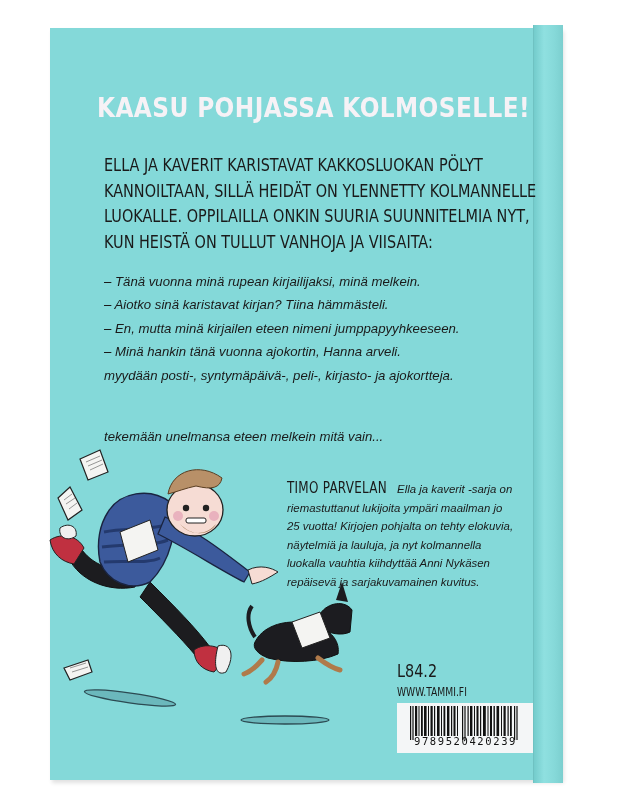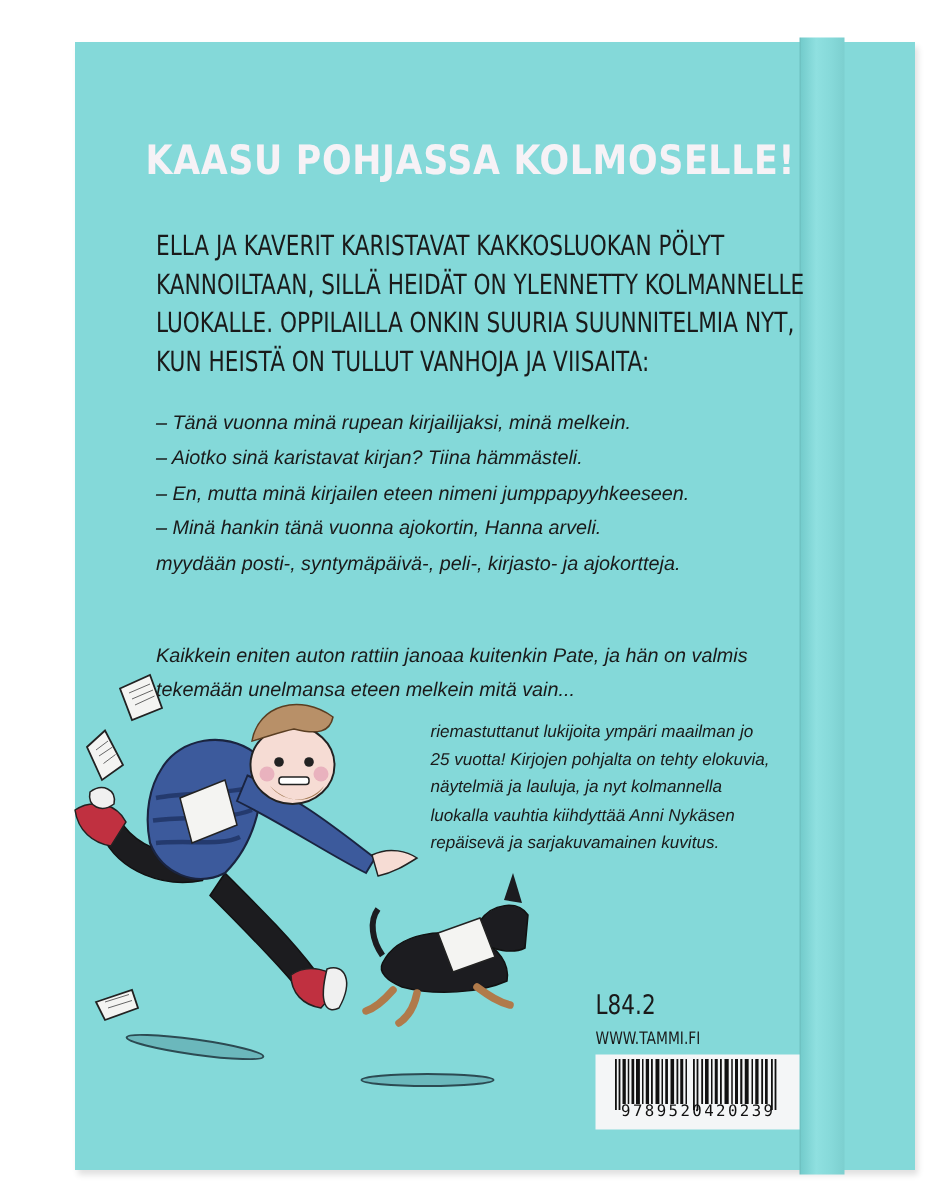--- a/index.html
+++ b/index.html
@@ -4,21 +4,20 @@
 <style>
   html, body { margin:0; padding:0; }
   body {
     width:618px; height:800px; background:#ffffff; position:relative; overflow:hidden;
     font-family:"Liberation Sans", sans-serif;
   }
   .book {
     position:absolute; left:50px; top:28px; width:512px; height:752px;
     background:#84d9d9;
     box-shadow: 2px 3px 4px rgba(0,0,0,0.12);
-    padding-left: 48px;
   }
   .spine {
     position:absolute; left:483px; top:-3px; width:29px; height:758px;
     background:linear-gradient(90deg,#74cccc 0%,#8fe0e0 35%,#86d9d9 70%,#7ccfcf 100%);
     border-left:1px solid #6fc2c2;
   }
   .headline {
     position:absolute; left:47px; top:64px; width:440px;
     font-family:"DejaVu Sans", sans-serif; font-weight:bold;
     font-size:27px; letter-spacing:0.5px; color:#f6f2f6;
@@ -99,25 +98,25 @@
 
   <div class="dialogue">
     <div>– Tänä vuonna minä rupean kirjailijaksi, minä melkein.</div>
     <div>– Aiotko sinä karistavat kirjan? Tiina hämmästeli.</div>
     <div>– En, mutta minä kirjailen eteen nimeni jumppapyyhkeeseen.</div>
     <div>– Minä hankin tänä vuonna ajokortin, Hanna arveli.</div>
     <div>myydään posti-, syntymäpäivä-, peli-, kirjasto-  ja ajokortteja.</div>
   </div>
 
   <div class="tease">
-    <div>Kaikkein eniten auton rattiin janoaa kuitenkin Pate, ja hän on valmis</div>
     <div>tekemään unelmansa eteen melkein mitä vain...</div>
   </div>
 
   <div class="blurb">
+    <div><span class="author">TIMO PARVELAN</span> <span>Ella ja kaverit -sarja on</span></div>
     <div>riemastuttanut lukijoita ympäri maailman jo</div>
     <div>25 vuotta! Kirjojen pohjalta on tehty elokuvia,</div>
     <div>näytelmiä ja lauluja, ja nyt kolmannella</div>
     <div>luokalla vauhtia kiihdyttää Anni Nykäsen</div>
     <div>repäisevä ja sarjakuvamainen kuvitus.</div>
   </div>
 
   <div class="code">L84.2</div>
   <div class="url">WWW.TAMMI.FI</div>
   <div class="isbn">ISBN 978-952-04-2023-9</div>

